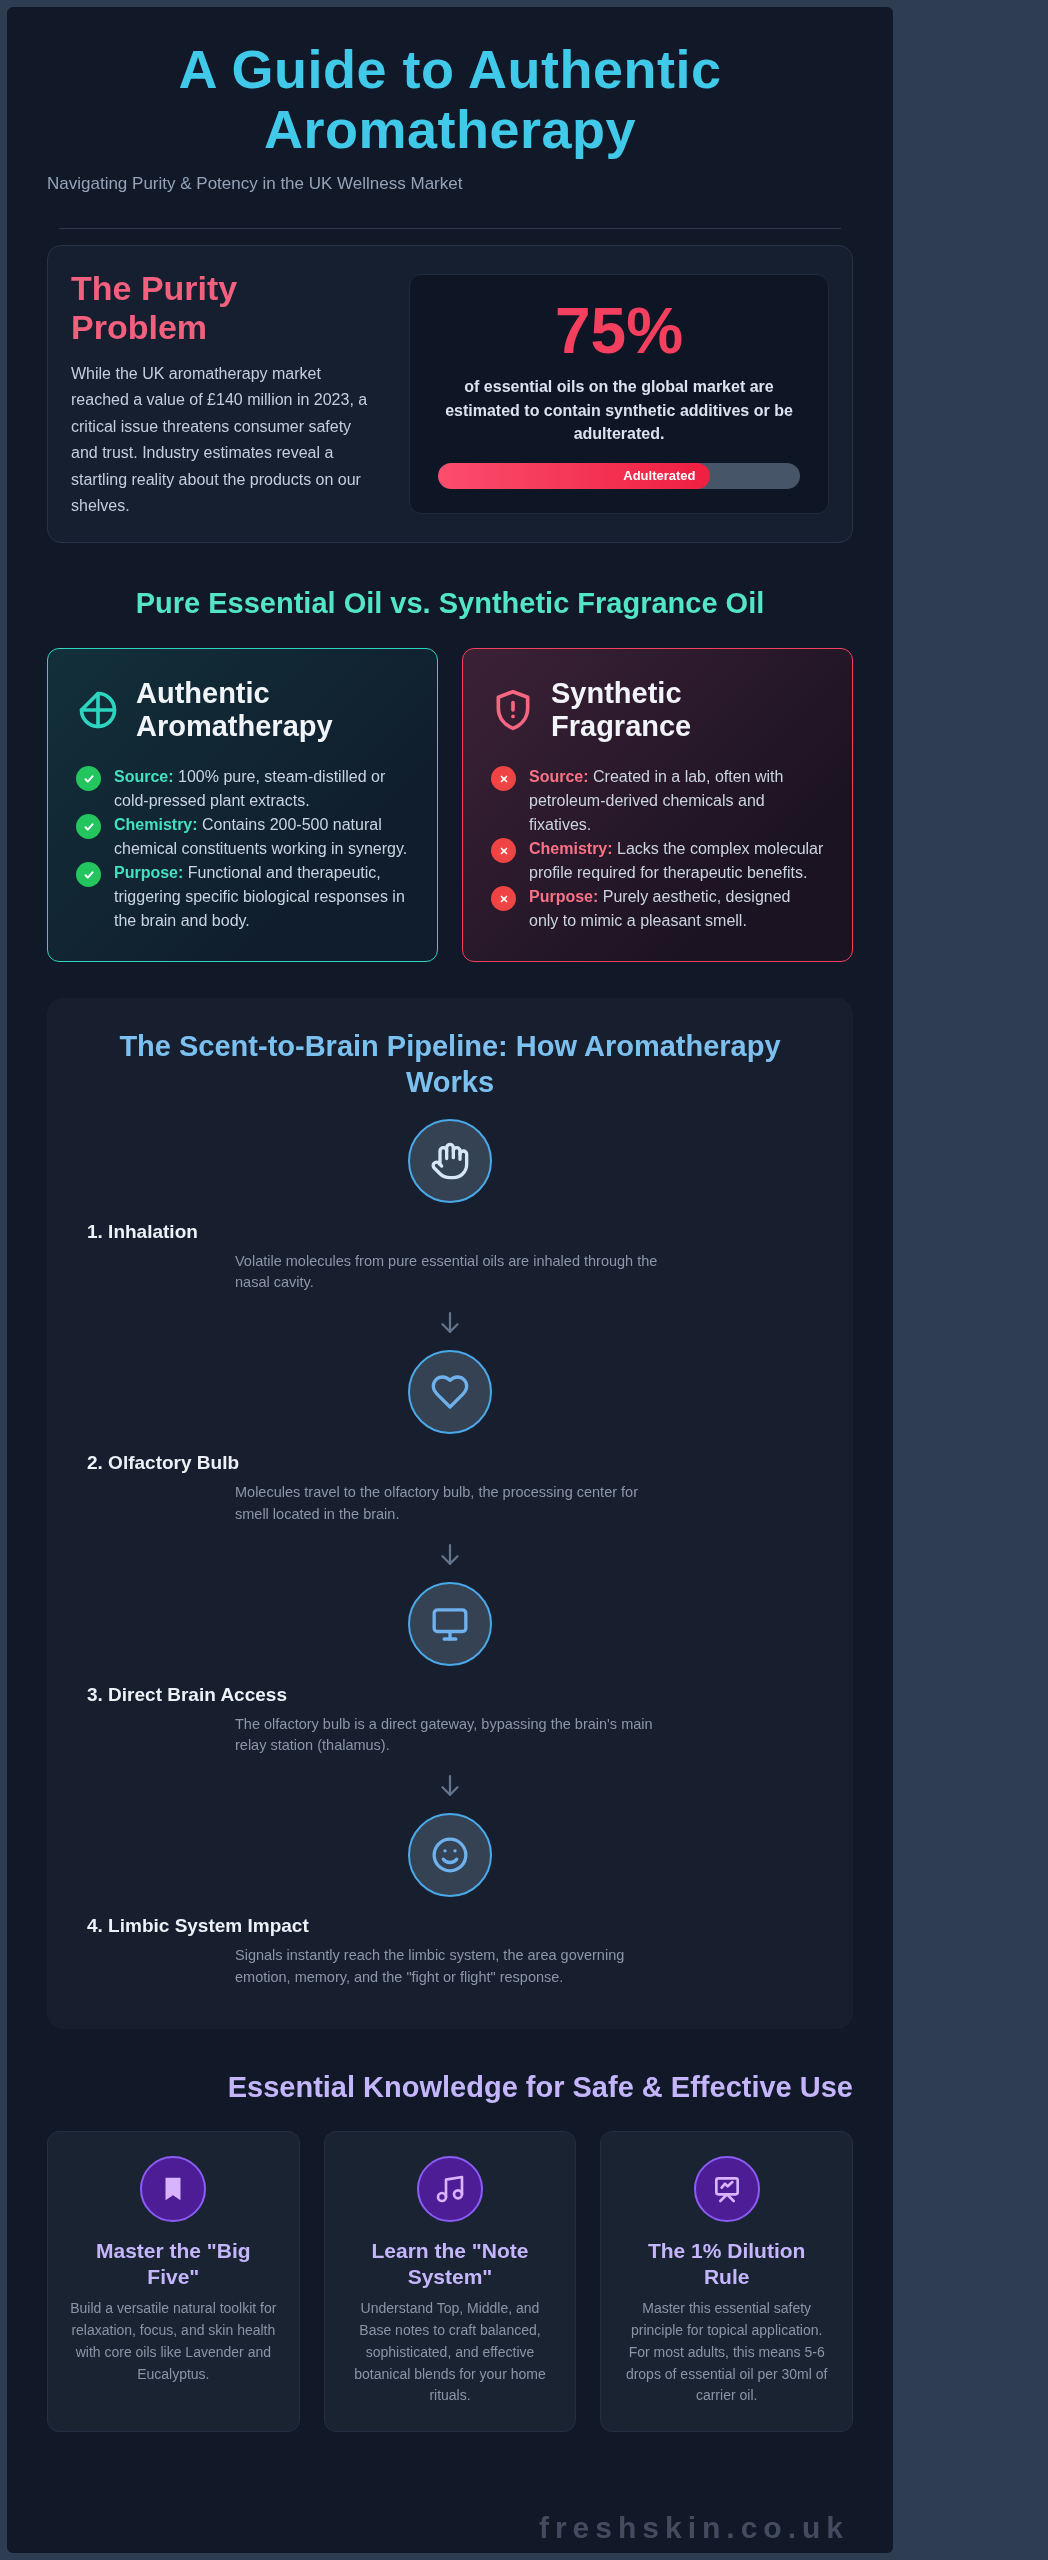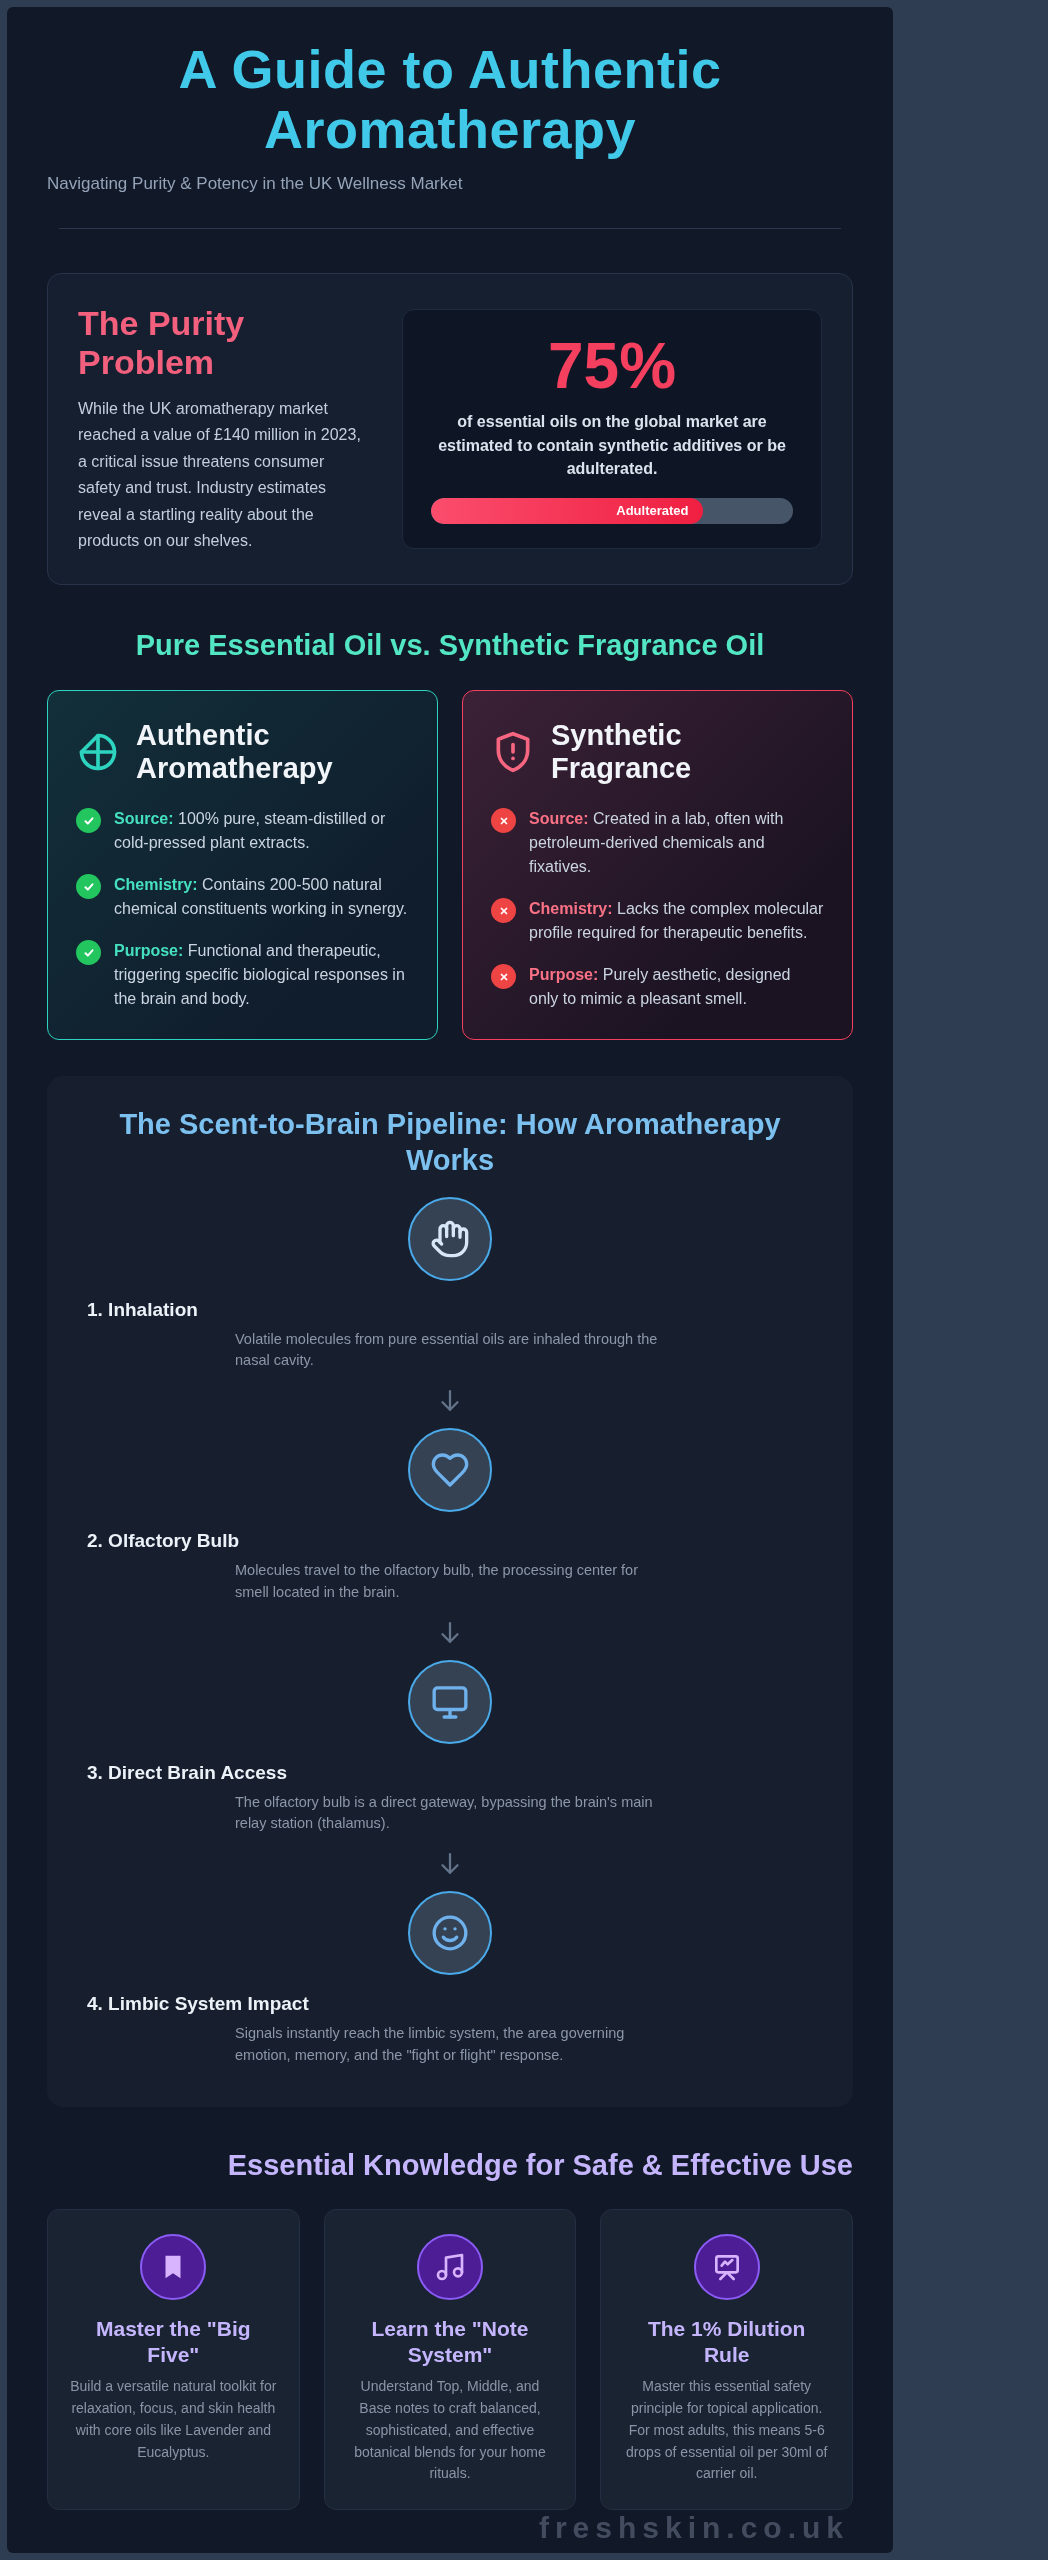--- a/index.html
+++ b/index.html
@@ -18,22 +18,22 @@
   .main-title {
     text-align: center; color: #41c9e9; font-size: 54px;
     font-weight: bold; line-height: 1.12; letter-spacing: .5px;
   }
   .main-title span { display: block; }
   .subtitle { text-align: left; color: #94a3b8; font-size: 17px; margin-top: 14px; }
   .divider { border: none; border-top: 1px solid #2b384d; margin: 34px 12px 0; }
 
   
   .purity-card {
-    margin-top: 44px; background: #161f30; border: 1px solid #273349;
-    border-radius: 14px; padding: 30px;
+    margin-top: 16px; background: #161f30; border: 1px solid #273349;
+    border-radius: 14px; padding: 23px;
     display: grid; grid-template-columns: 1fr 420px; gap: 36px; align-items: center;
   }
   .purity-heading { color: #f2607e; font-size: 34px; font-weight: bold; }
   .purity-body { color: #c3cedd; font-size: 16px; line-height: 1.65; margin-top: 14px; }
   .stat-box {
     background: #0e1626; border: 1px solid #1f2a3d; border-radius: 12px;
     padding: 24px 28px; text-align: center;
   }
   .stat-value { color: #f43f5e; font-size: 64px; font-weight: bold; line-height: 1; }
   .stat-caption { color: #dbe3ee; font-size: 16px; font-weight: bold; line-height: 1.45; margin-top: 12px; }
@@ -49,21 +49,21 @@
   .section-heading { text-align: center; font-size: 29px; font-weight: bold; line-height: 1.25; }
   .vs-heading { color: #53e6c4; margin-top: 42px; }
 
   
   .vs-grid { display: grid; grid-template-columns: 1fr 1fr; gap: 24px; margin-top: 26px; }
   .vs-card { border-radius: 12px; padding: 28px; }
   .vs-card.authentic { background: linear-gradient(135deg, #12303a 0%, #101d2c 75%); border: 1px solid #2dd4bf; }
   .vs-card.synthetic { background: linear-gradient(135deg, #3c2136 0%, #1b1322 75%); border: 1px solid #f43f5e; }
   .vs-head { display: flex; align-items: center; gap: 16px; }
   .vs-title { color: #f1f5f9; font-size: 29px; font-weight: bold; line-height: 1.15; }
-  .vs-items { margin-top: 22px; display: flex; flex-direction: column; gap: 18px; }
+  .vs-items { margin-top: 22px; display: flex; flex-direction: column; }
   .vs-item { display: flex; gap: 13px; }
   .vs-item p { color: #cbd5e1; font-size: 16px; line-height: 1.5; }
   .bullet {
     flex: 0 0 auto; width: 25px; height: 25px; border-radius: 50%;
     display: flex; align-items: center; justify-content: center; margin-top: 1px;
   }
   .bullet.check { background: #22c55e; }
   .bullet.cross { background: #ef4444; }
   .label-teal { color: #45e0c0; font-weight: bold; }
   .label-rose { color: #fb7185; font-weight: bold; }

